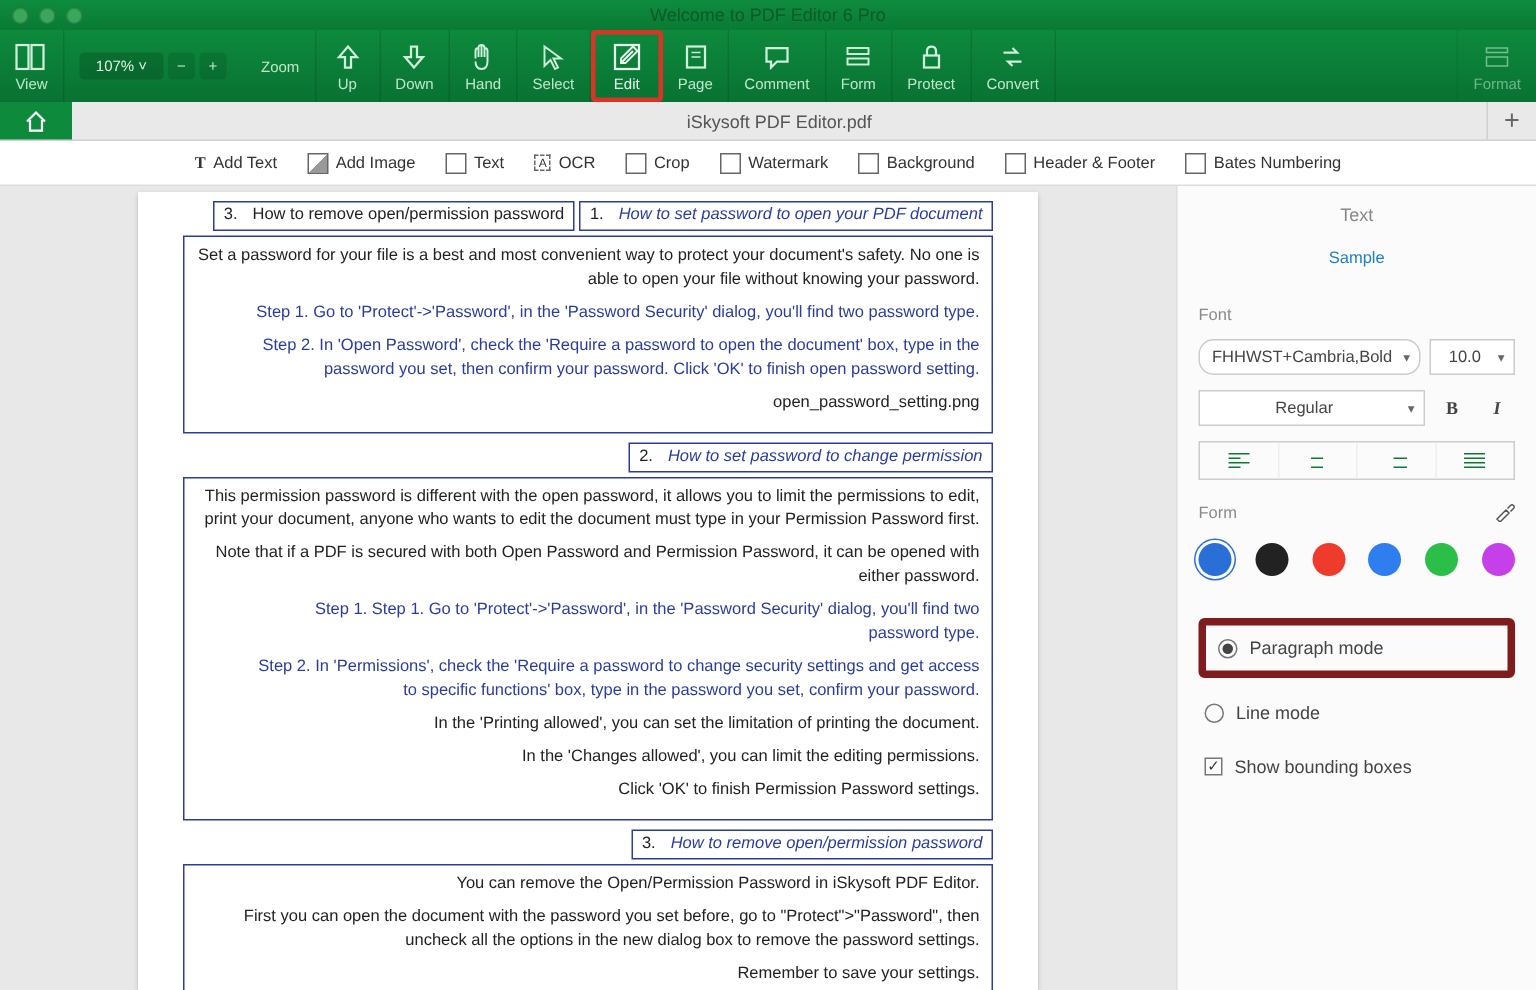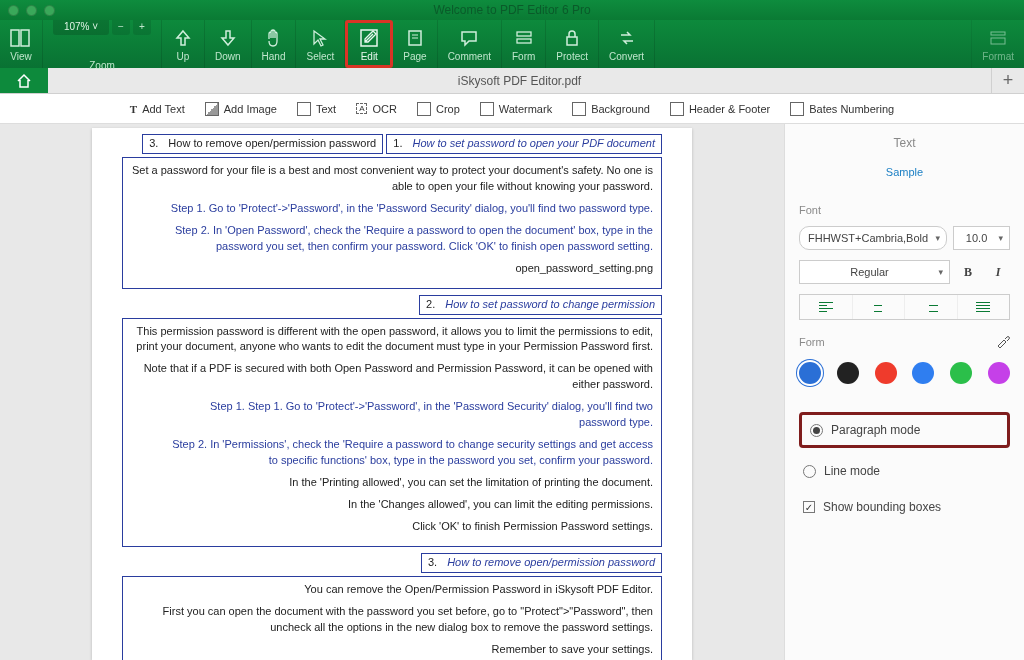--- a/index.html
+++ b/index.html
@@ -55,21 +55,21 @@
 .align-btn:last-child { border-right: none; }
 .align-lines { width: 14px; height: 10px; display: flex; flex-direction: column; justify-content: space-between; }
 .align-lines span { height: 1px; background: #0a7a34; }
 .swatches { display: flex; justify-content: space-between; margin-top: 4px; }
 .sw { width: 22px; height: 22px; border-radius: 50%; cursor: pointer; }
 .sw.sel-on { box-shadow: 0 0 0 2px #fff, 0 0 0 3px #2a6fd6; }
 .radio-row { display: flex; align-items: center; gap: 8px; font-size: 12px; padding: 6px 4px; }
 .radio { width: 13px; height: 13px; border: 1px solid #777; border-radius: 50%; display: flex; align-items: center; justify-content: center; }
 .radio.on::after { content: ""; width: 7px; height: 7px; background: #444; border-radius: 50%; }
 .chk { width: 12px; height: 12px; border: 1px solid #777; display: flex; align-items: center; justify-content: center; font-size: 10px; color: #333; }
-.hl-red { border: 3px solid #7f1d1d; border-radius: 4px; padding: 2px 4px; }
+.hl-red { border: 5px solid #7f1d1d; border-radius: 4px; padding: 2px 4px; }
 .picker { width: 14px; height: 14px; align-self: flex-end; }
 
 svg { display: block; }
 </style>
 </head>
 <body>
 
 <div class="titlebar">
   <div class="traffic-lights">
     <div class="tl"></div>
@@ -82,21 +82,21 @@
 <div class="toolbar">
   <div class="tb-group">
     <div class="tb-icon">
       <svg width="22" height="18" viewBox="0 0 22 18">
           <rect x="1" y="1" width="8" height="16" fill="none" stroke="#cfeedb" stroke-width="1.5"></rect>
           <rect x="11" y="1" width="8" height="16" fill="none" stroke="#cfeedb" stroke-width="1.5"></rect>
         </svg>
     </div>
     <span class="tb-label">View</span>
   </div>
-  <div class="tb-group wide" style="flex-direction:column;gap:23px;">
+  <div class="tb-group wide" style="flex-direction:row;gap:23px;">
     <div style="display:flex;align-items:center;">
       <div class="tb-zoom"><span>107%</span>&nbsp;˅</div>
       <div class="tb-pm">−</div>
       <div class="tb-pm">+</div>
     </div>
     <span class="tb-label">Zoom</span>
   </div>
   <div class="tb-group">
     <div class="tb-icon">
         <svg width="18" height="18">

